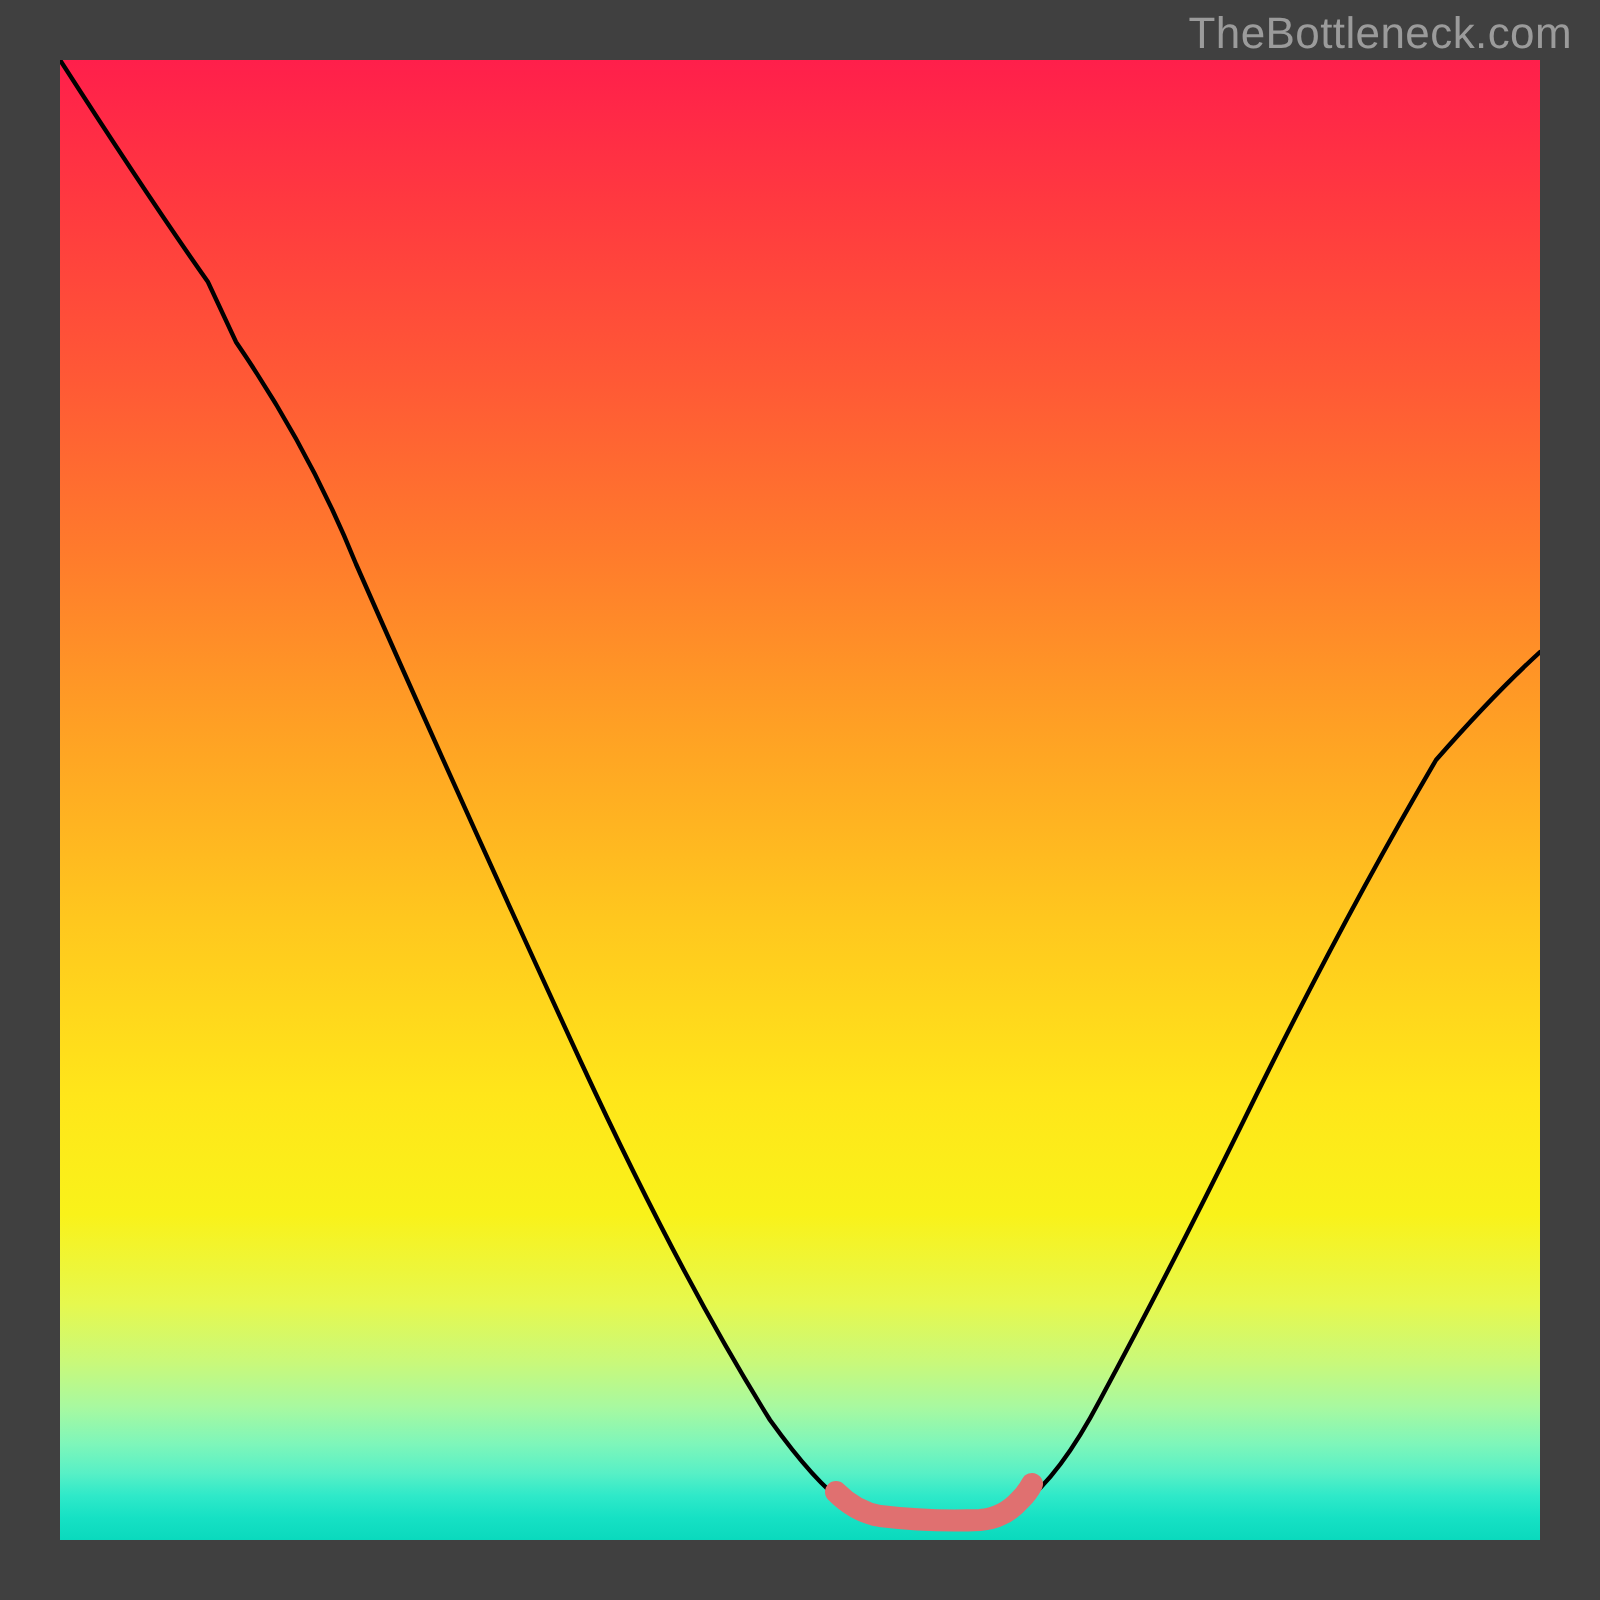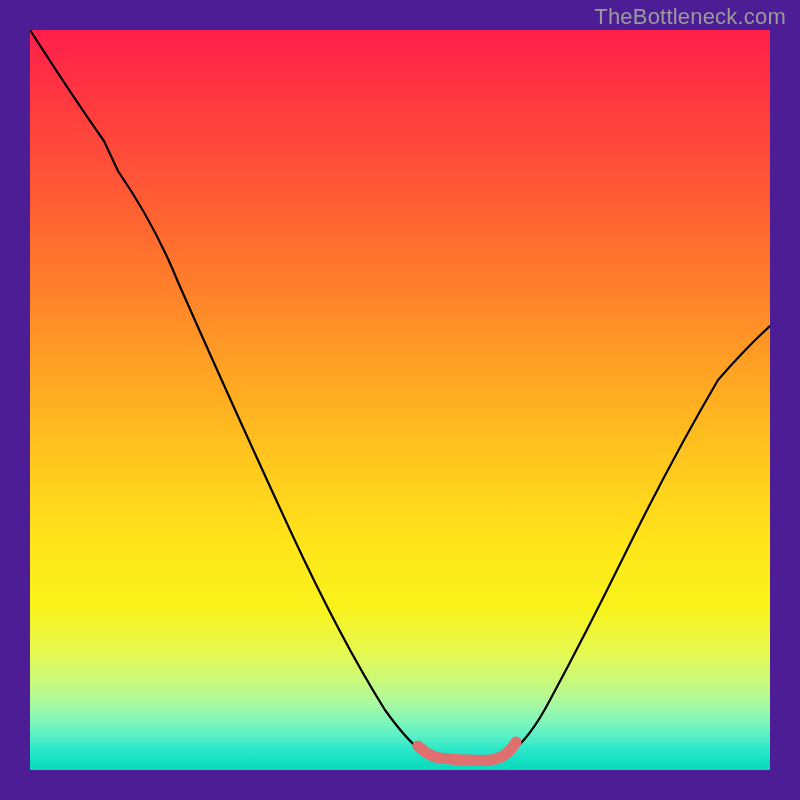--- a/index.html
+++ b/index.html
@@ -10,21 +10,21 @@
     background: #000;
     overflow: hidden;
     font-family: Arial, Helvetica, sans-serif;
   }
   .frame {
     position: absolute;
     left: 0;
     top: 0;
     width: 800px;
     height: 800px;
-    background: #4c1d95;
+    background: #404040;
   }
   .plot-area {
     position: absolute;
     left: 30px;
     top: 30px;
     width: 740px;
     height: 740px;
     background: linear-gradient(to bottom,
       #ff1f4b 0%,
       #ff3a3f 10%,

